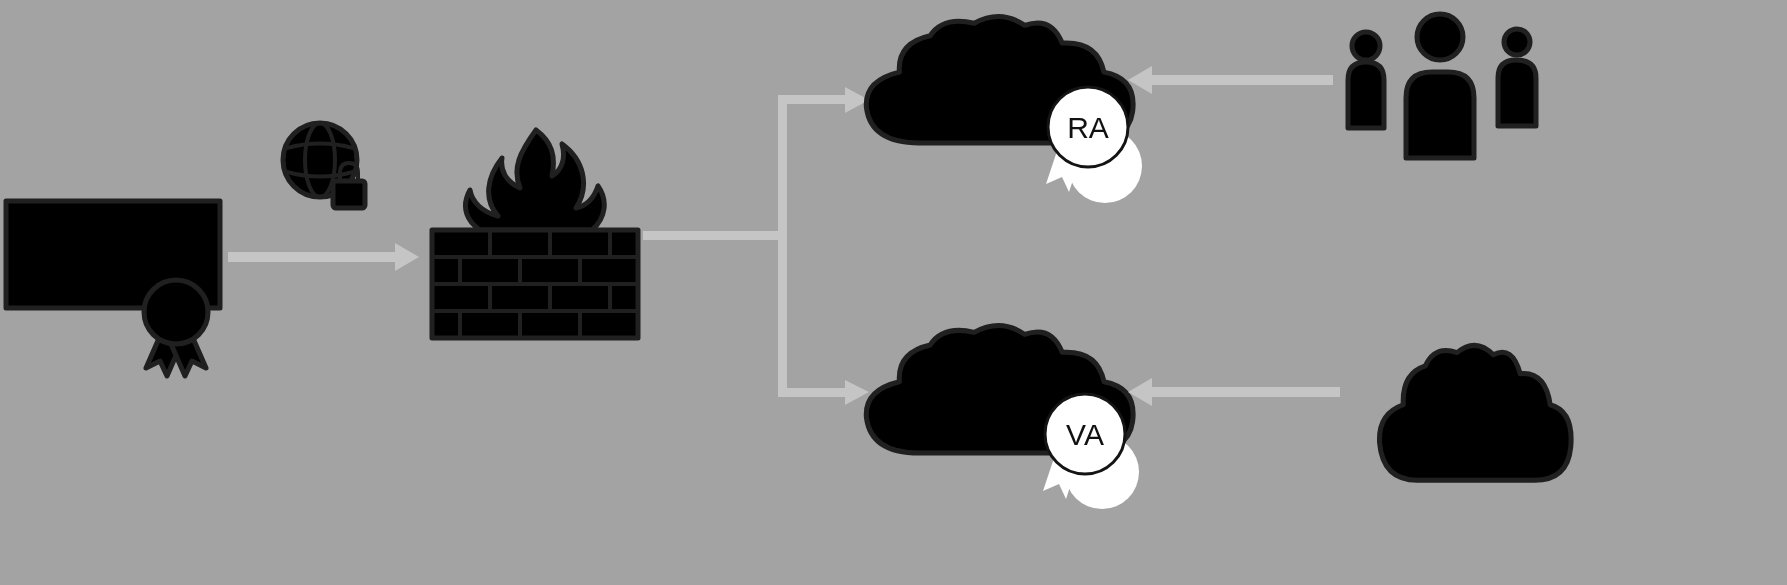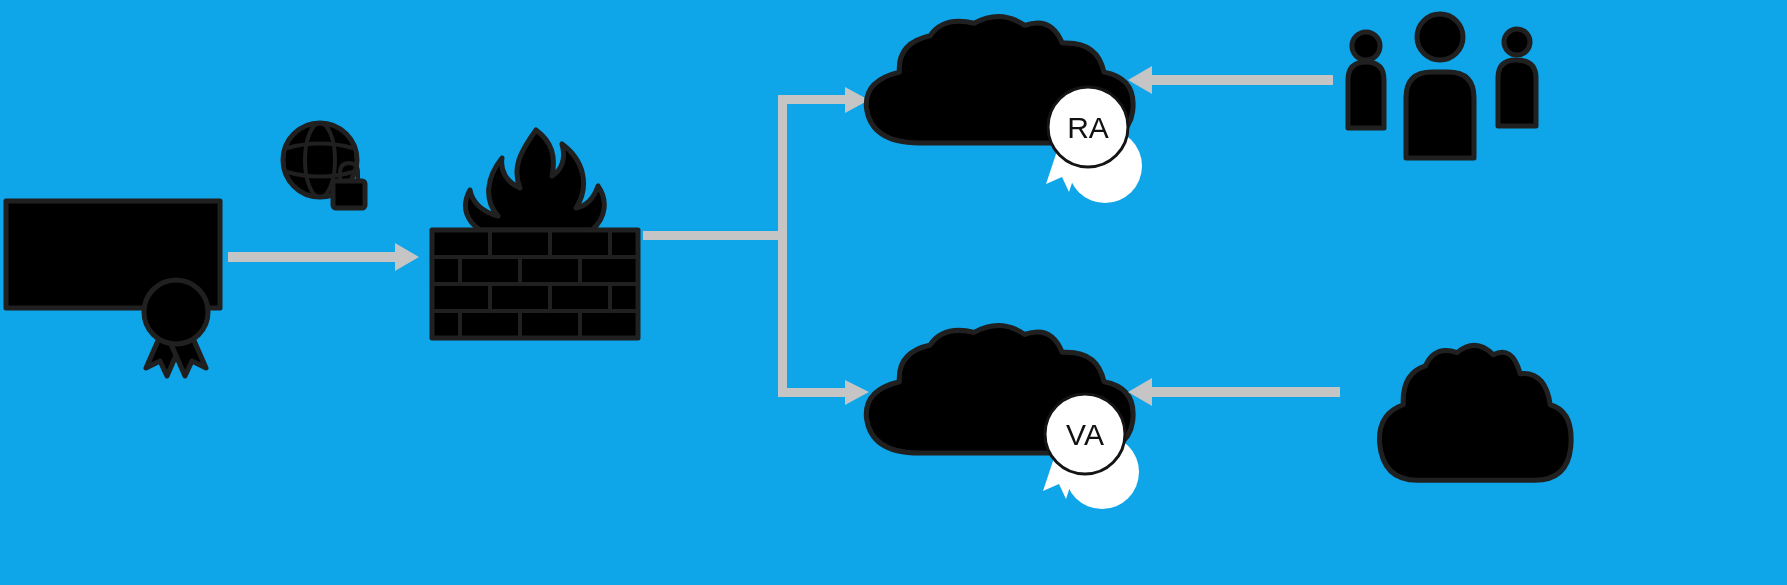--- a/index.html
+++ b/index.html
@@ -4,21 +4,21 @@
 <style>
   html, body {
     margin: 0;
     padding: 0;
     background: #000000;
   }
   .canvas {
     position: relative;
     width: 1787px;
     height: 585px;
-    background: #0ea5e9;
+    background: #a3a3a3;
     overflow: hidden;
     font-family: "Liberation Sans", sans-serif;
   }
   svg.diagram {
     position: absolute;
     left: 0;
     top: 0;
   }
   .outline {
     fill: #000000;

